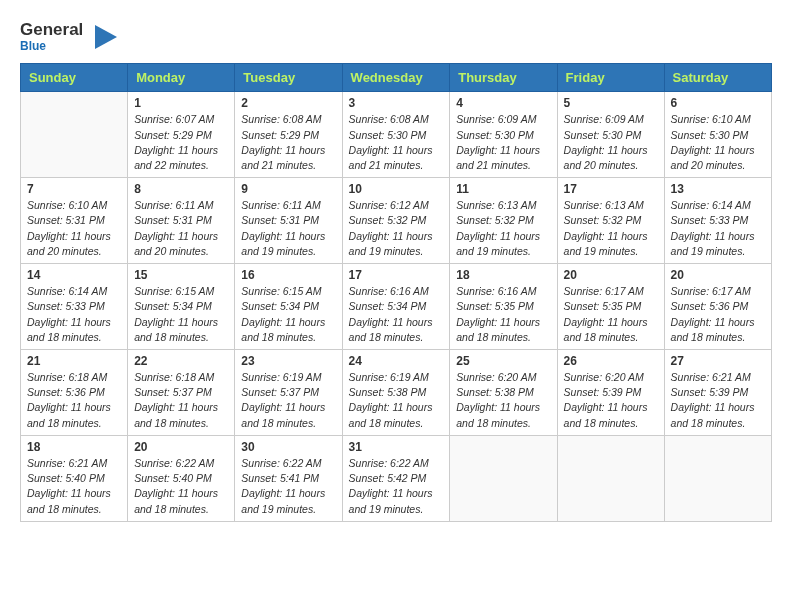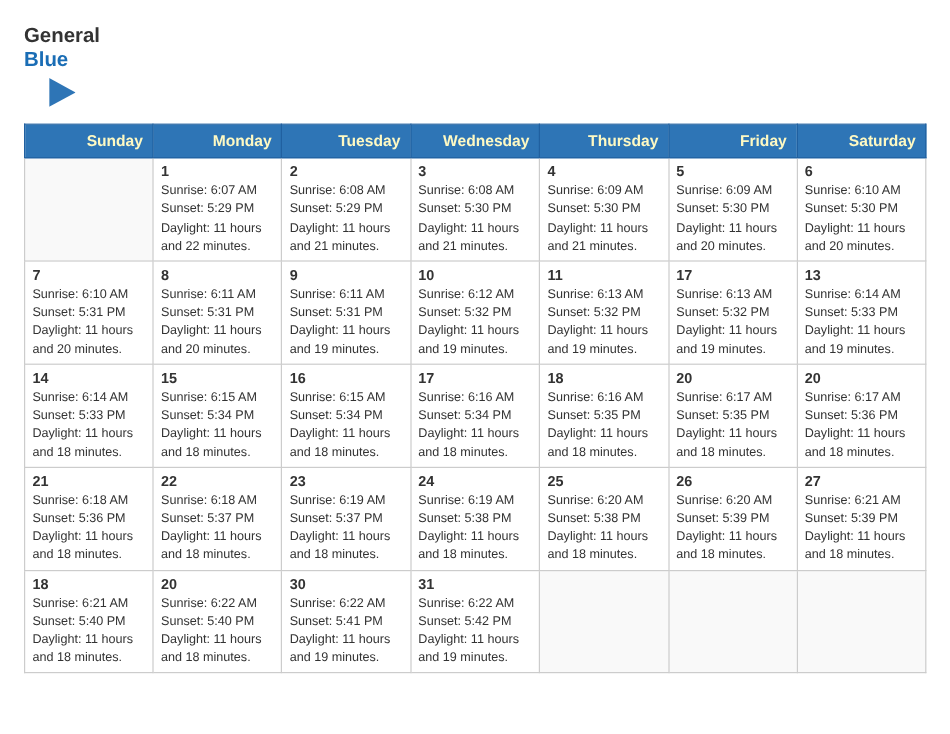--- a/index.html
+++ b/index.html
@@ -34,22 +34,22 @@
       font-size: 15px;
       color: #555;
     }
     .calendar {
       width: 100%;
       border-collapse: collapse;
       border: 1px solid #ccc;
     }
     .calendar th {
       background-color: #2e75b6;
-      color: #fef9c3;
-      text-align: right;
+      color: #bef264;
+      text-align: left;
       padding: 6px 8px;
       font-size: 13px;
       font-weight: bold;
       border: 1px solid #2060a0;
     }
     .calendar td {
       vertical-align: top;
       border: 1px solid #ccc;
       padding: 4px 6px;
       font-size: 10.5px;
@@ -62,31 +62,32 @@
       background: #f9f9f9;
     }
     .day-num {
       font-weight: bold;
       font-size: 12px;
       margin-bottom: 2px;
       display: block;
     }
     .day-info {
       line-height: 1.45;
+      font-style: italic;
     }
   </style>
 </head>
 <body>
 
 <div class="header">
   <div class="logo">
-  <div style="display:flex;align-items:center;gap:2px;flex-direction:column;">
+  <div style="display:flex;align-items:center;gap:12px;">
     <div style="line-height:1.15;">
       <div style="font-size:17px;font-weight:bold;color:#333;font-family:Arial;">General</div>
-      <div style="font-size:17px;font-weight:bold;color:#1a6db5;font-family:Arial;">Blue</div>
+      <div style="font-size:12px;font-weight:bold;color:#1a6db5;font-family:Arial;">Blue</div>
     </div>
     <svg width="22" height="32" viewBox="0 0 22 32">
       <polygon points="0,4 22,16 0,28" fill="#2e75b6"></polygon>
     </svg>
   </div>
 </div>
   <div class="title-block">
     <div class="month-year"></div>
     <div class="location"></div>
   </div>

